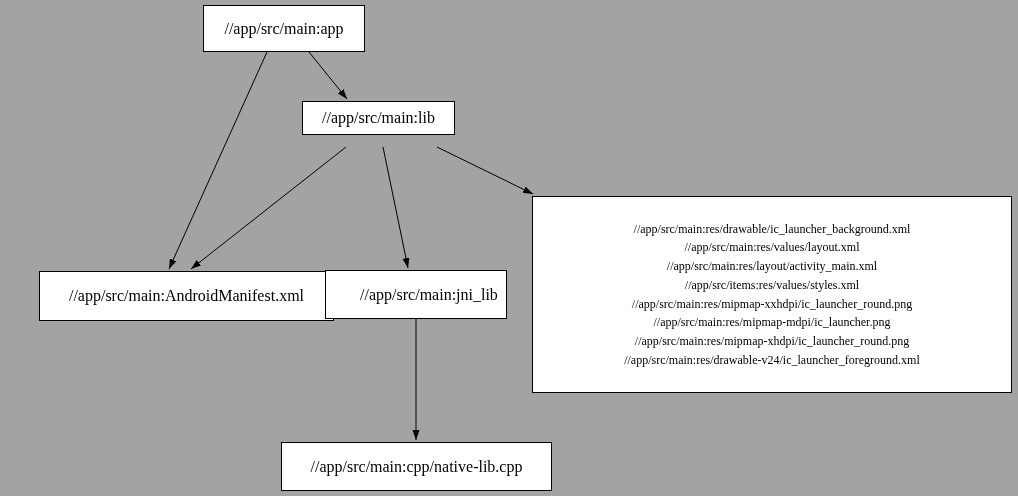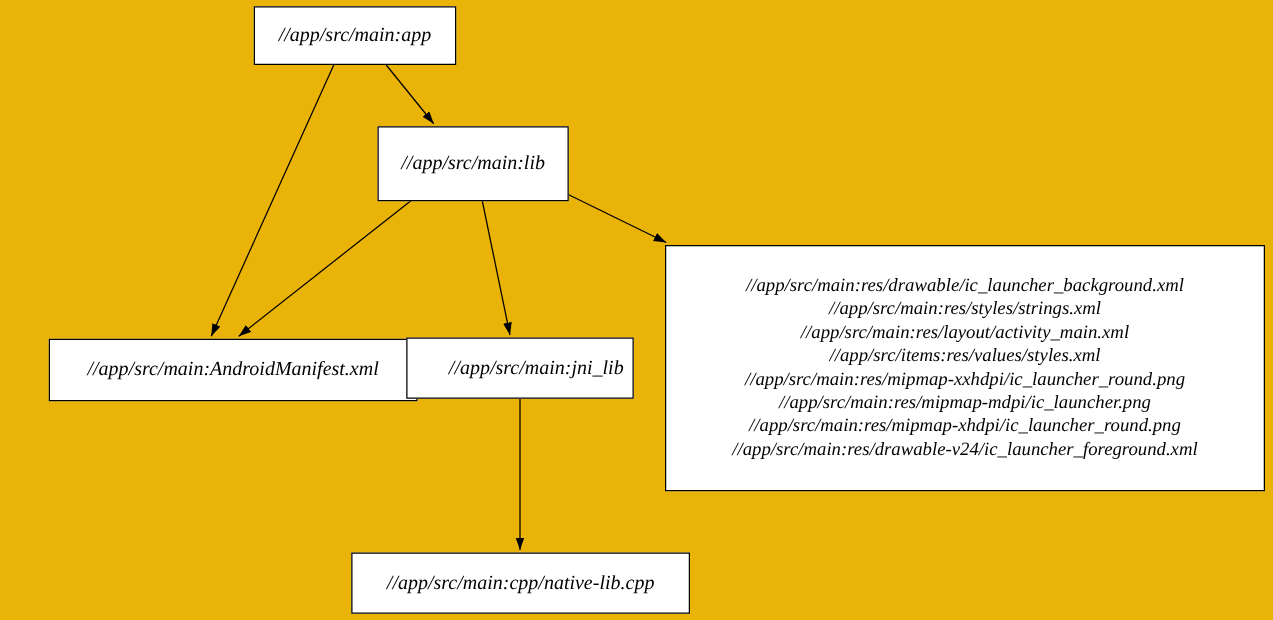--- a/index.html
+++ b/index.html
@@ -4,25 +4,24 @@
 <style>
   html, body {
     margin: 0;
     padding: 0;
     background: #ffffff;
   }
   #canvas {
     position: relative;
     width: 1018px;
     height: 496px;
-    background: #eab308;
+    background: #a3a3a3;
     font-family: "Liberation Serif", "DejaVu Serif", serif;
     color: #000000;
     overflow: hidden;
-    font-style: italic;
   }
   #edges {
     position: absolute;
     left: 0;
     top: 0;
     width: 1018px;
     height: 496px;
   }
   .node {
     position: absolute;
@@ -31,28 +30,28 @@
     background: #ffffff;
     display: flex;
     align-items: center;
     justify-content: center;
     text-align: center;
     font-size: 16px;
     line-height: 1.2;
     white-space: nowrap;
   }
   .node-app        { left: 203px; top:   5px; width: 162px; height: 47px; }
-  .node-lib        { left: 302px; top: 101px; width: 153px; height: 60px; }
+  .node-lib        { left: 302px; top: 101px; width: 153px; height: 34px; }
   .node-manifest   { left:   7px; top: 271px; width: 295px; height: 50px; margin-left: 32px; }
   .node-jni-lib    { left: 325px; top: 270px; width: 182px; height: 49px; padding-left: 26px; }
   .node-native-lib { left: 281px; top: 442px; width: 271px; height: 49px; }
   .node-res {
     left: 532px; top: 196px; width: 480px; height: 197px;
     flex-direction: column;
-    font-size: 15px;
+    font-size: 12px;
     line-height: 18.7px;
     justify-content: center;
   }
   .res-line {
     display: block;
   }
 </style>
 </head>
 <body>
 
@@ -83,21 +82,21 @@
   <div class="node node-manifest">
     <span>//app/src/main:AndroidManifest.xml</span>
   </div>
 
   <div class="node node-jni-lib">
     <span>//app/src/main:jni_lib</span>
   </div>
 
   <div class="node node-res">
     <span class="res-line">//app/src/main:res/drawable/ic_launcher_background.xml</span>
-    <span class="res-line">//app/src/main:res/styles/strings.xml</span>
+    <span class="res-line">//app/src/main:res/values/layout.xml</span>
     <span class="res-line">//app/src/main:res/layout/activity_main.xml</span>
     <span class="res-line">//app/src/items:res/values/styles.xml</span>
     <span class="res-line">//app/src/main:res/mipmap-xxhdpi/ic_launcher_round.png</span>
     <span class="res-line">//app/src/main:res/mipmap-mdpi/ic_launcher.png</span>
     <span class="res-line">//app/src/main:res/mipmap-xhdpi/ic_launcher_round.png</span>
     <span class="res-line">//app/src/main:res/drawable-v24/ic_launcher_foreground.xml</span>
   </div>
 
   <div class="node node-native-lib">
     <span>//app/src/main:cpp/native-lib.cpp</span>

